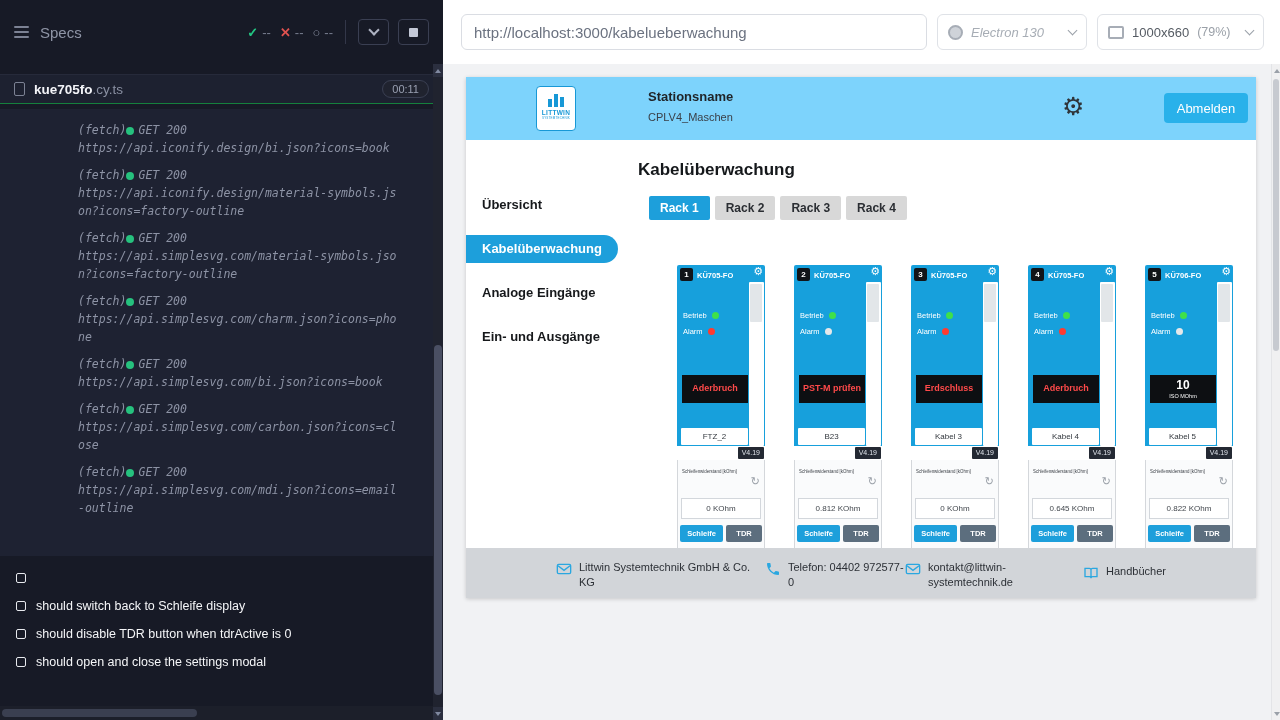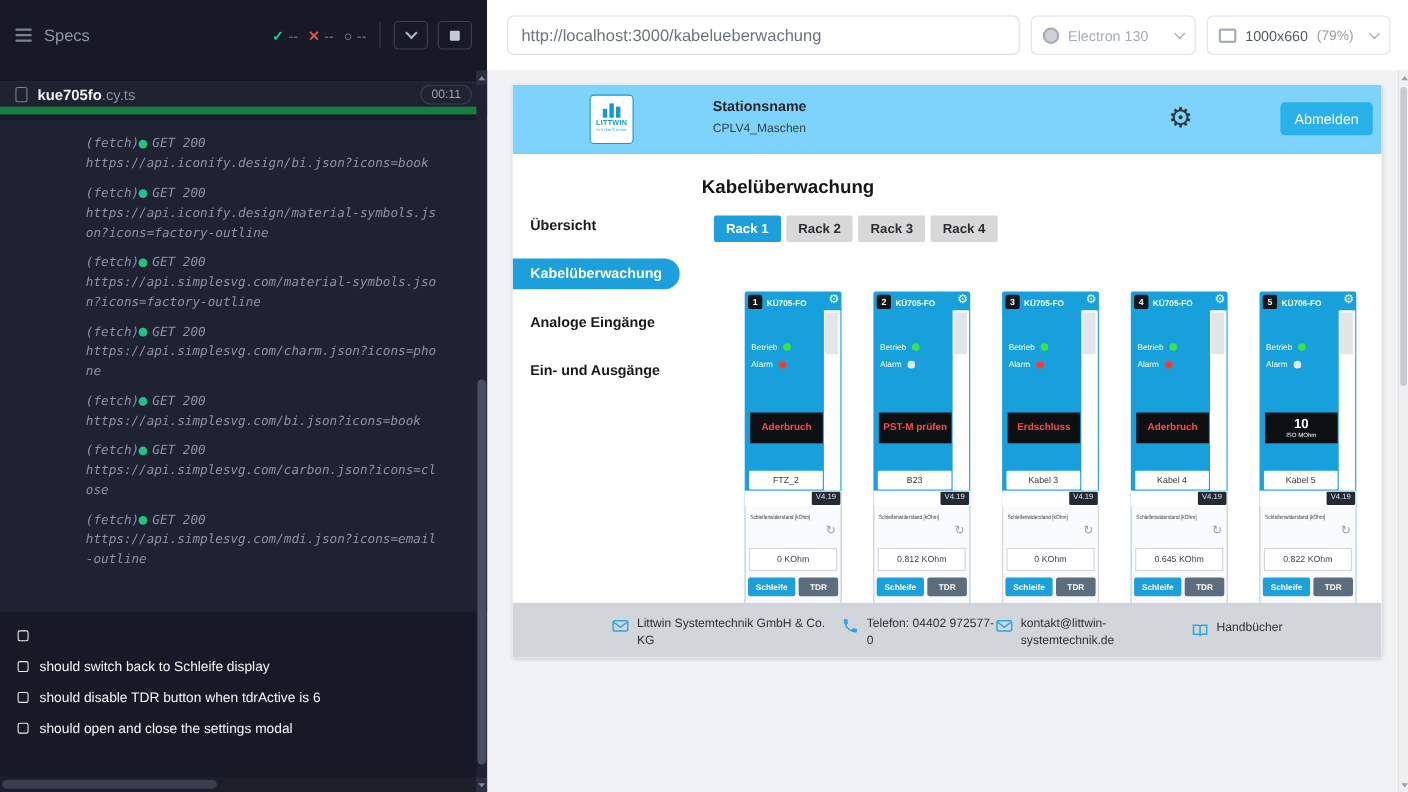--- a/index.html
+++ b/index.html
@@ -19,21 +19,21 @@
   .stat { display:flex; align-items:center; gap:4px; }
   .ck { color:#23c783; font-weight:bold; }
   .cx { color:#e0524f; font-weight:bold; }
   .co { color:#8a90a2; }
   .cnt { color:#787e90; }
   .vdiv { width:1px; height:24px; background:#333749; margin:0 3px; }
   .cy-btn { width:31px; height:26px; border:1px solid #3a3f52; border-radius:4px; display:flex; align-items:center; justify-content:center; }
   .chev-down { width:8px; height:8px; border-right:2px solid #aeb3c2; border-bottom:2px solid #aeb3c2; transform:rotate(45deg); margin-top:-4px; }
   .stop-sq { width:9px; height:9px; background:#c3c8d6; border-radius:1px; }
 
-  .spec-bar { margin-top:10px; height:30px; background:#1d2130; border-top:1px solid #262a3a; border-bottom:7px solid #15803d; display:flex; align-items:center; padding:0 14px; }
+  .spec-bar { margin-top:10px; height:30px; background:#1d2130; border-top:1px solid #262a3a; border-bottom:1px solid #15803d; display:flex; align-items:center; padding:0 14px; }
   .doc-ico { width:11px; height:14px; border:1.5px solid #7c8294; border-radius:2px; margin-right:9px; }
   .spec-name { color:#f3f4f8; font-size:13.5px; font-weight:600; }
   .spec-ext { color:#8a90a2; font-size:13.5px; }
   .timer { margin-left:auto; font-size:11px; color:#9aa1b2; border:1px solid #3a3f52; background:#20232f; border-radius:10px; padding:2px 9px; }
 
   .log { margin-top:5px; height:447px; background:#1e2232; padding:12px 40px 12px 78px; overflow:hidden;
          font-family:"DejaVu Sans Mono",monospace; font-style:italic; font-size:11.5px; line-height:18px; color:#8d93a5; }
   .log-cont { margin-bottom:9px; }
   .log-entry { margin-bottom:9px; }
   .pfx { margin-right:0; }
@@ -53,21 +53,21 @@
   .scroll-arr.up { top:0; } .scroll-arr.down { bottom:0; }
   .tri-up { width:0; height:0; border-left:3px solid transparent; border-right:3px solid transparent; border-bottom:4px solid #8089a0; }
   .tri-down { width:0; height:0; border-left:3px solid transparent; border-right:3px solid transparent; border-top:4px solid #8089a0; }
   .left-thumb { position:absolute; left:1px; width:8px; top:281px; height:350px; background:#4a4f63; border-radius:4px; }
 
   
   .right { position:absolute; left:443px; top:0; width:837px; height:720px; background:#f1f2f4; }
   .topbar { position:absolute; top:0; left:0; right:0; height:64px; background:#fff; display:flex; align-items:center; padding-left:18px; gap:10px; }
   .url-input { width:466px; height:36px; border:1px solid #dadde3; border-radius:6px; padding:0 12px; font-size:15px; color:#6b7280; background:#fff; outline:none; font-family:inherit; }
   .select { height:36px; border:1px solid #dfe2e7; border-radius:6px; display:flex; align-items:center; padding:0 10px; gap:8px; background:#fff; }
-  .browser-select { width:150px; }
+  .browser-select { width:150px;font-style:italic; }
   .viewport-select { width:167px; }
   .electron-ico { width:15px; height:15px; border-radius:50%; background:#cfd3d9; border:2px solid #a7adb6; flex:none; }
   .vp-ico { width:16px; height:13px; border:2px solid #a7adb6; border-radius:2px; flex:none; }
   .sel-text.muted { color:#a7adb5; font-size:13px; }
   .sel-text.dark { color:#555b63; font-size:13px; }
   .sel-text.muted2 { color:#9aa0a8; font-size:12.5px; }
   .chev { width:7px; height:7px; border-right:1.6px solid #9aa0a8; border-bottom:1.6px solid #9aa0a8; transform:rotate(45deg); margin-left:auto; margin-top:-3px; flex:none; }
 
   .page-scroll { position:absolute; right:0; top:64px; bottom:0; width:9px; background:#f0f0f1; border-left:1px solid #e3e4e7; }
   .page-thumb { position:absolute; left:1px; width:6px; top:15px; height:272px; background:#c7cad0; border-radius:3px; }
@@ -214,21 +214,21 @@
     <div class="tests">
       <div class="test-row">
           <span class="test-box"></span>
         </div>
       <div class="test-row">
           <span class="test-box"></span>
           <span class="test-label">should switch back to Schleife display</span>
         </div>
       <div class="test-row">
           <span class="test-box"></span>
-          <span class="test-label">should disable TDR button when tdrActive is 6</span>
+          <span class="test-label">should disable TDR button when tdrActive is 0</span>
         </div>
       <div class="test-row">
           <span class="test-box"></span>
           <span class="test-label">should open and close the settings modal</span>
         </div>
     </div>
 
     <div class="left-hscroll">
         <div class="left-hthumb"></div>
       </div>

